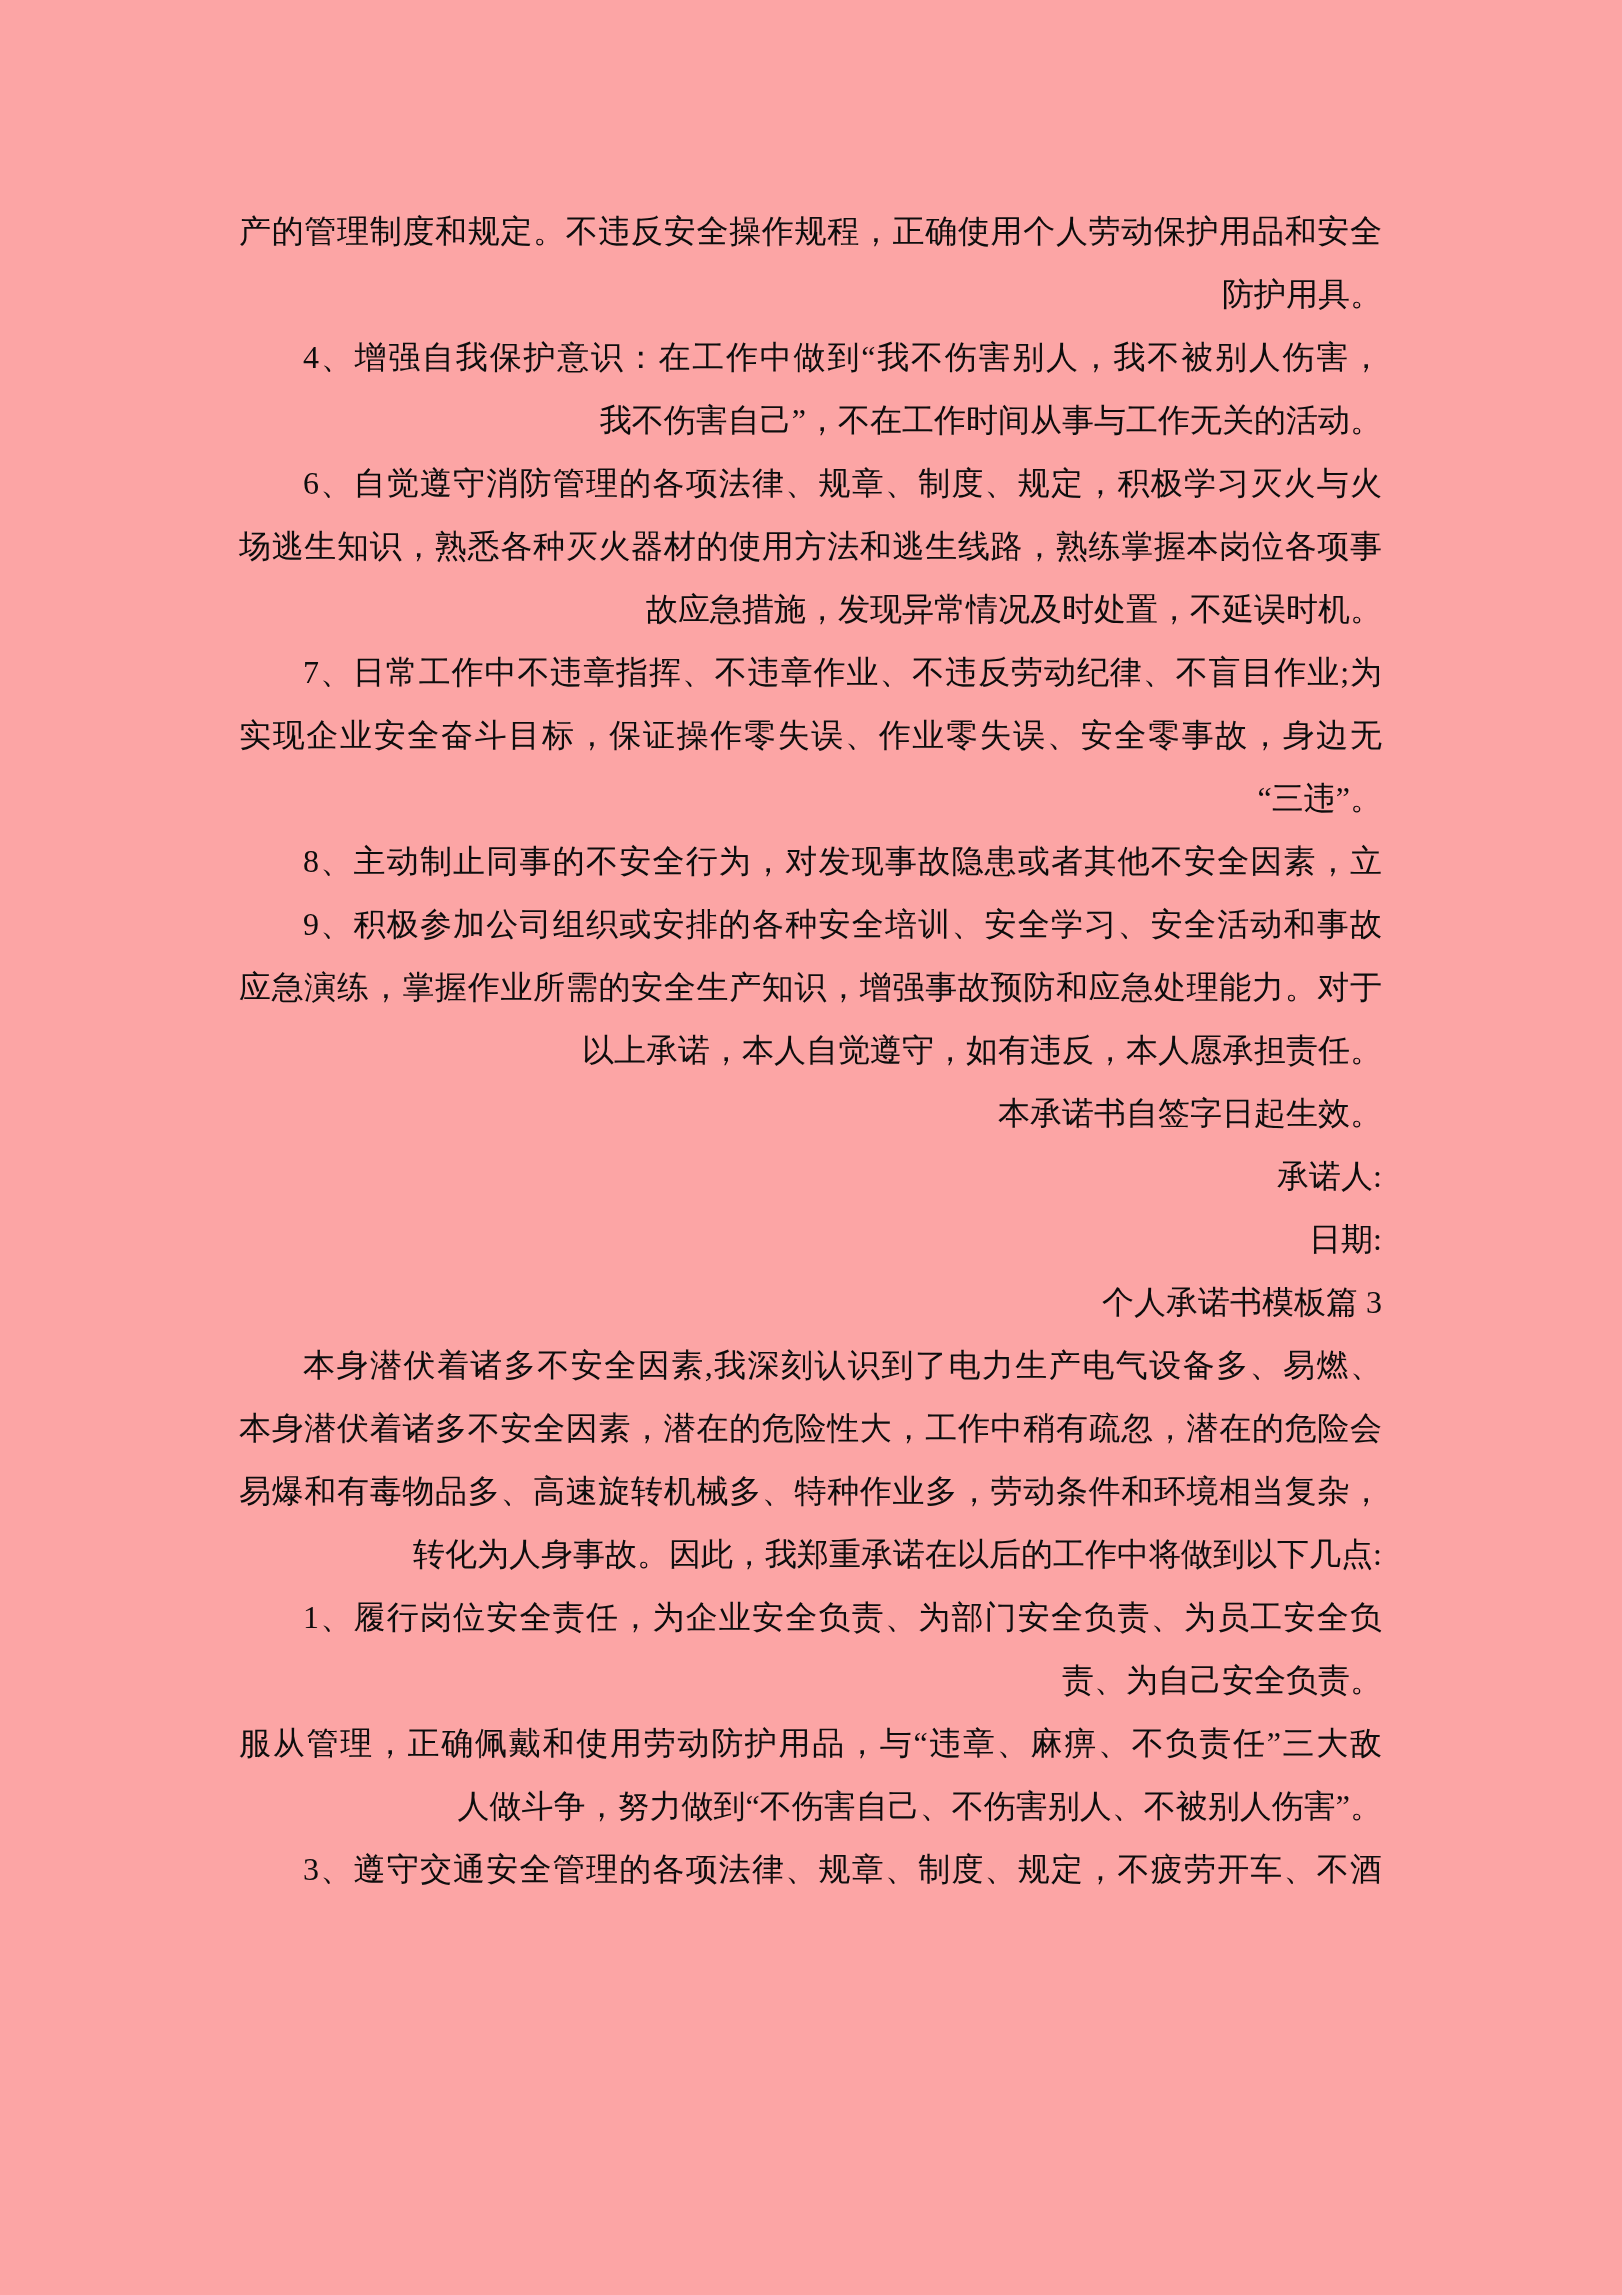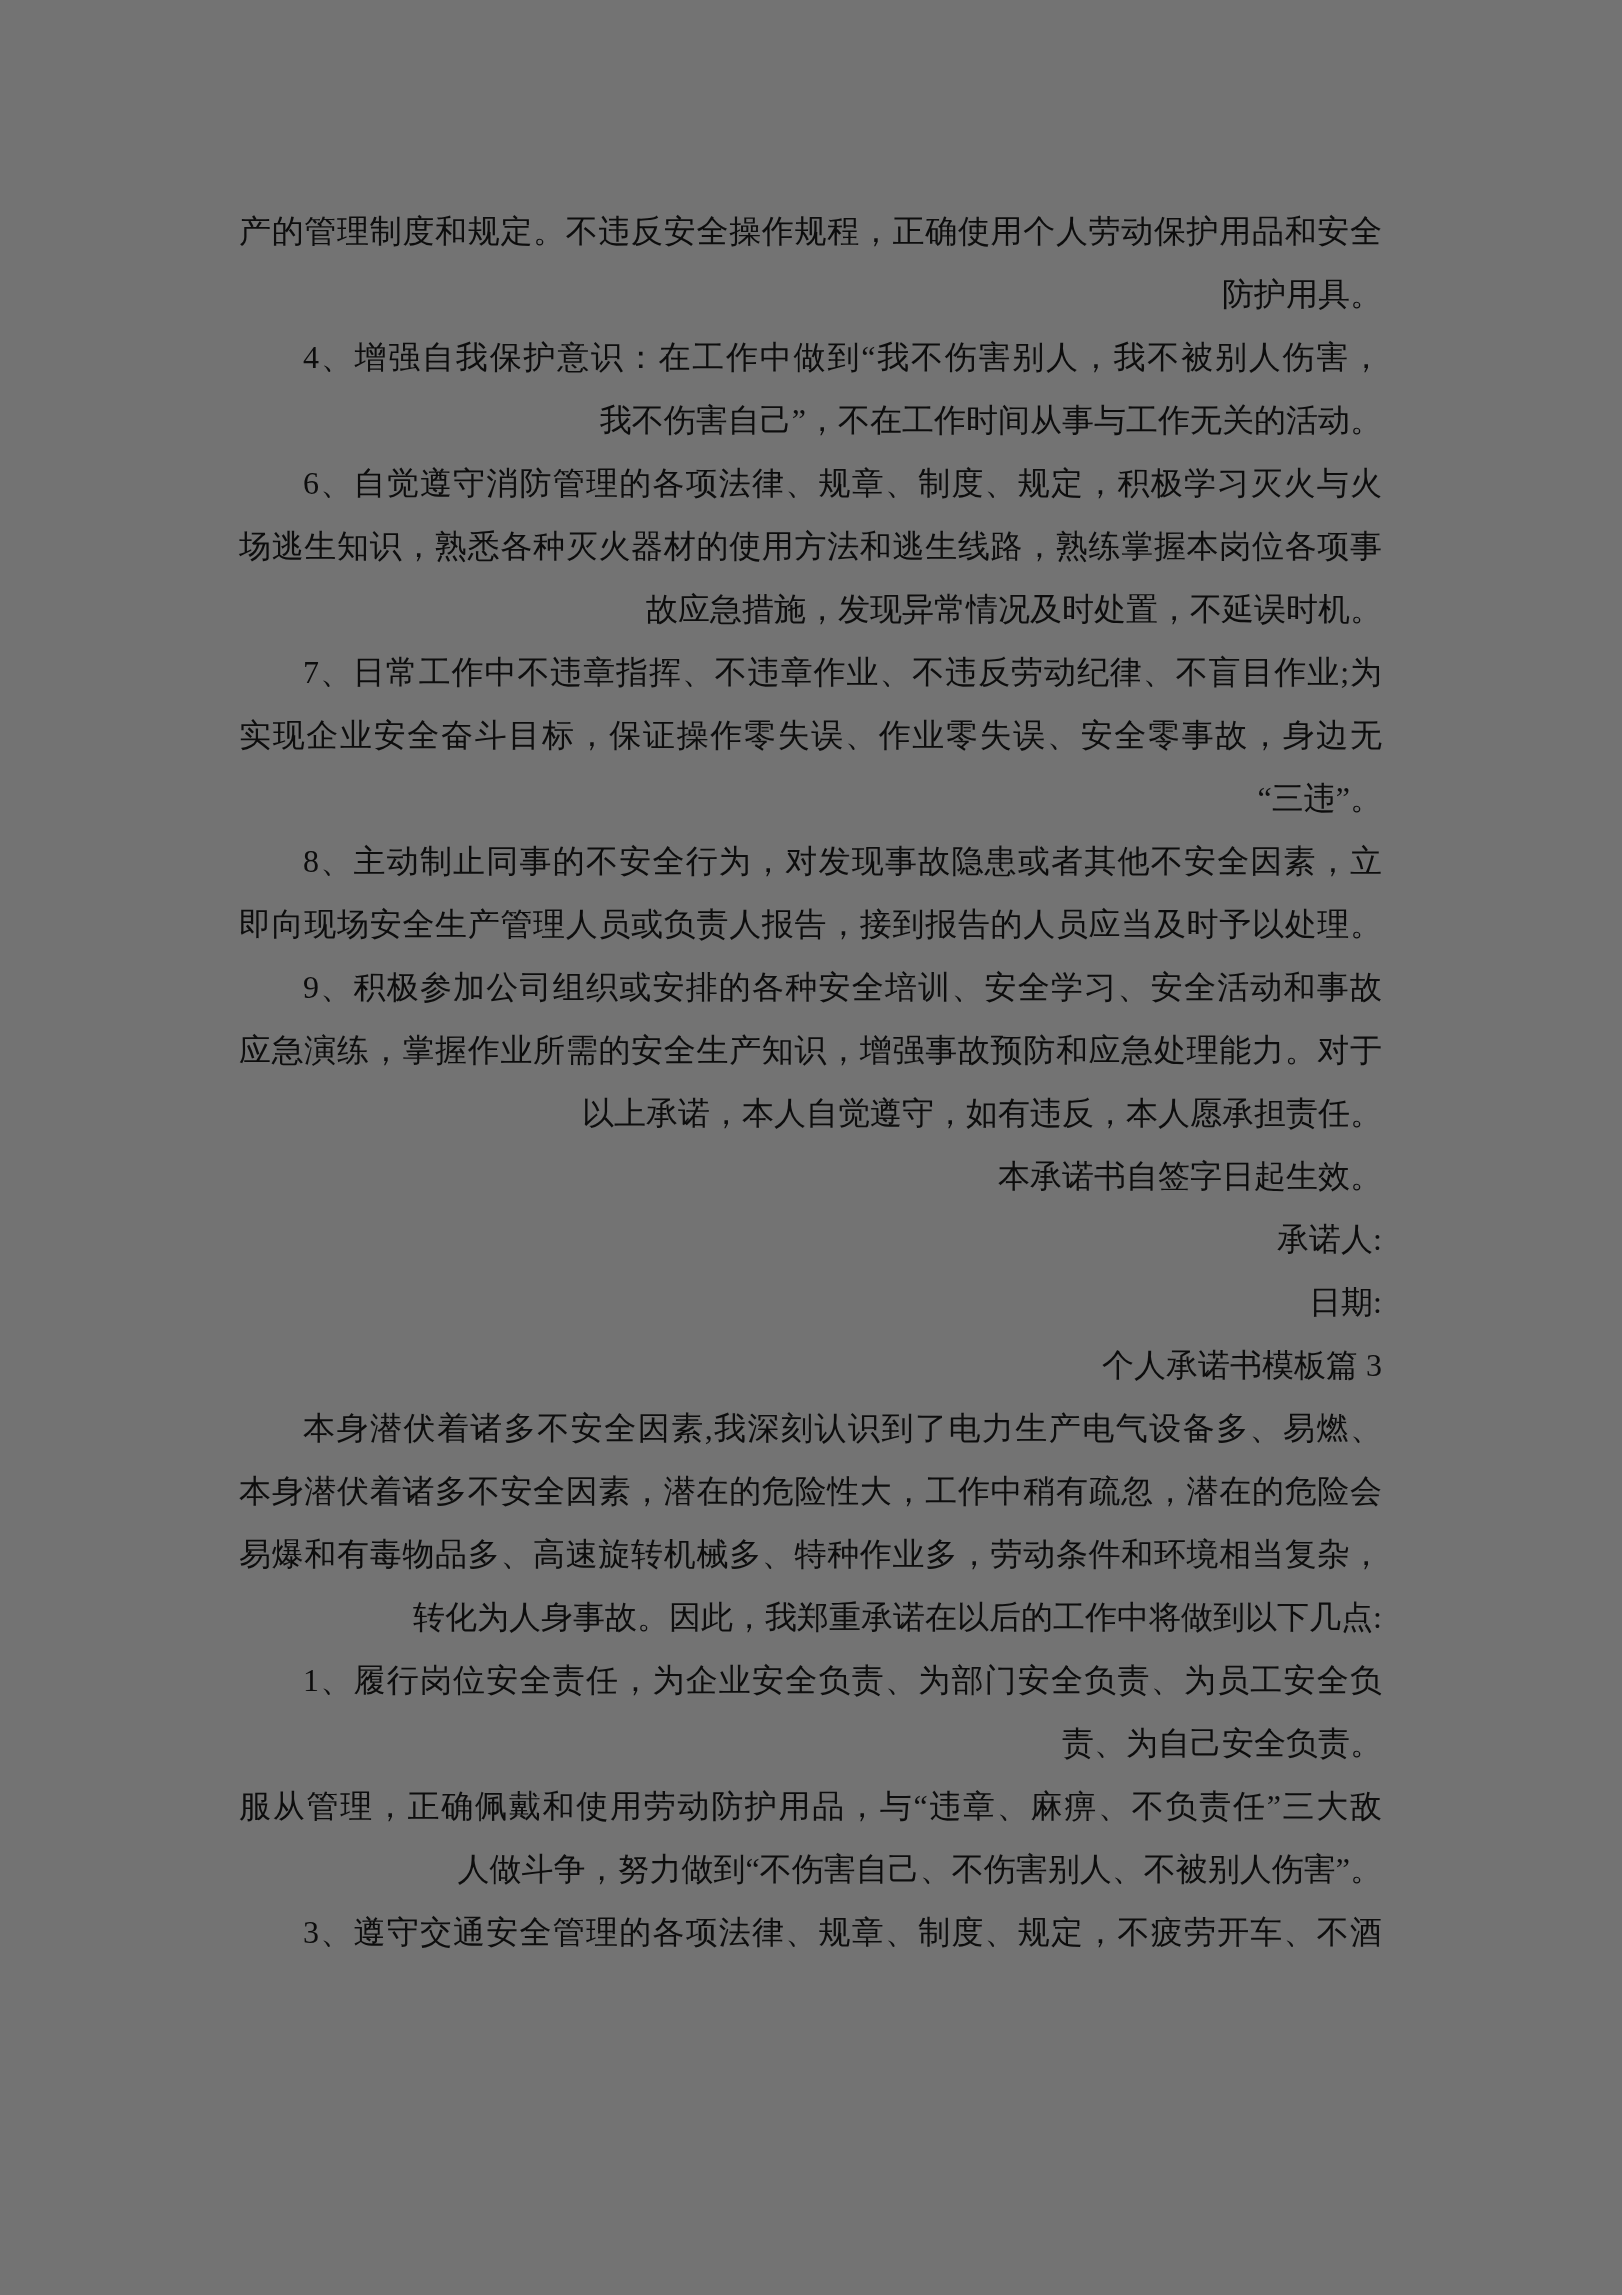--- a/index.html
+++ b/index.html
@@ -31,34 +31,33 @@
     text-align-last: justify;
     text-justify: auto;
   }
   .line.indent {
     text-indent: 64px;
   }
 </style>
 </head>
 <body>
 
-<div class="page" style="background: #737373;">
+<div class="page" style="background: #fca5a5;">
   <div class="doc" style="color: rgb(13, 13, 13);">
       <div class="line full">产的管理制度和规定。不违反安全操作规程，正确使用个人劳动保护用品和安全</div>
       <div class="line">防护用具。</div>
       <div class="line indent full">4、增强自我保护意识：在工作中做到“我不伤害别人，我不被别人伤害，</div>
       <div class="line">我不伤害自己”，不在工作时间从事与工作无关的活动。</div>
       <div class="line indent full">6、自觉遵守消防管理的各项法律、规章、制度、规定，积极学习灭火与火</div>
       <div class="line full">场逃生知识，熟悉各种灭火器材的使用方法和逃生线路，熟练掌握本岗位各项事</div>
       <div class="line">故应急措施，发现异常情况及时处置，不延误时机。</div>
       <div class="line indent full">7、日常工作中不违章指挥、不违章作业、不违反劳动纪律、不盲目作业;为</div>
       <div class="line full">实现企业安全奋斗目标，保证操作零失误、作业零失误、安全零事故，身边无</div>
       <div class="line">“三违”。</div>
       <div class="line indent full">8、主动制止同事的不安全行为，对发现事故隐患或者其他不安全因素，立</div>
-      <div class="line full">即向现场安全生产管理人员或负责人报告，接到报告的人员应当及时予以处理。</div>
       <div class="line indent full">9、积极参加公司组织或安排的各种安全培训、安全学习、安全活动和事故</div>
       <div class="line full">应急演练，掌握作业所需的安全生产知识，增强事故预防和应急处理能力。对于</div>
       <div class="line">以上承诺，本人自觉遵守，如有违反，本人愿承担责任。</div>
       <div class="line indent">本承诺书自签字日起生效。</div>
       <div class="line indent">承诺人:</div>
       <div class="line indent">日期:</div>
       <div class="line indent">个人承诺书模板篇 3</div>
       <div class="line indent full">本身潜伏着诸多不安全因素,我深刻认识到了电力生产电气设备多、易燃、</div>
       <div class="line full">本身潜伏着诸多不安全因素，潜在的危险性大，工作中稍有疏忽，潜在的危险会</div>
       <div class="line full">易爆和有毒物品多、高速旋转机械多、特种作业多，劳动条件和环境相当复杂，</div>

